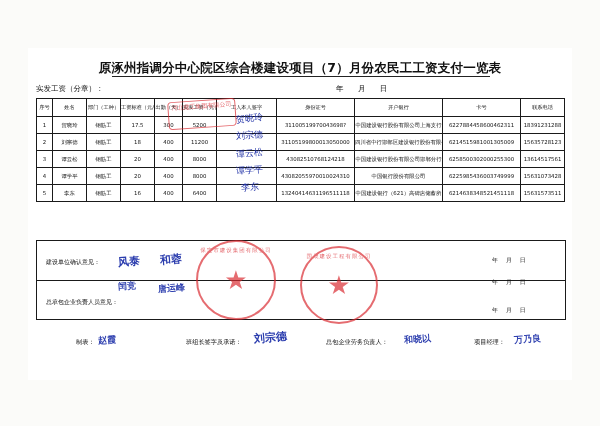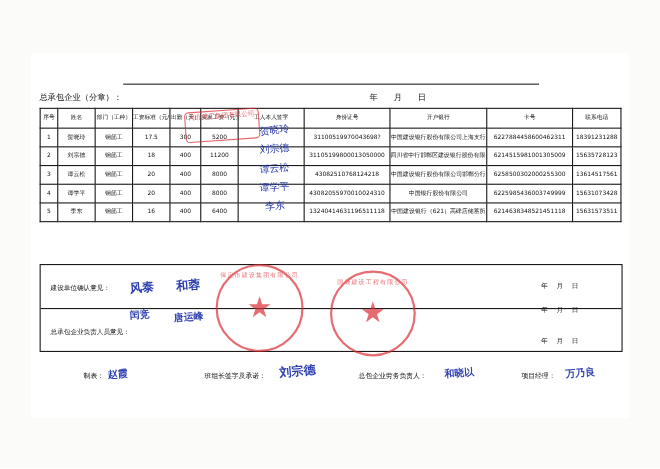--- a/index.html
+++ b/index.html
@@ -176,24 +176,25 @@
     color: #111;
   }
   .footer span.f { position: absolute; top: 0; white-space: nowrap; }
 </style>
 </head>
 <body>
 
 <div class="page">
   <div class="sheet"></div>
 
+  <div class="doc-title">原涿州指调分中心院区综合楼建设项目（7）月份农民工工资支付一览表</div>
   <div class="title-underline"></div>
 
   <div class="subline">
-    <span class="left">总承包企业（分章）：</span>
+    <span class="left">实发工资（分章）：</span>
     <span class="right">年    月    日</span>
   </div>
 
   <table class="grid">
     <colgroup>
       <col style="width:16px">
       <col style="width:34px">
       <col style="width:34px">
       <col style="width:34px">
       <col style="width:28px">

